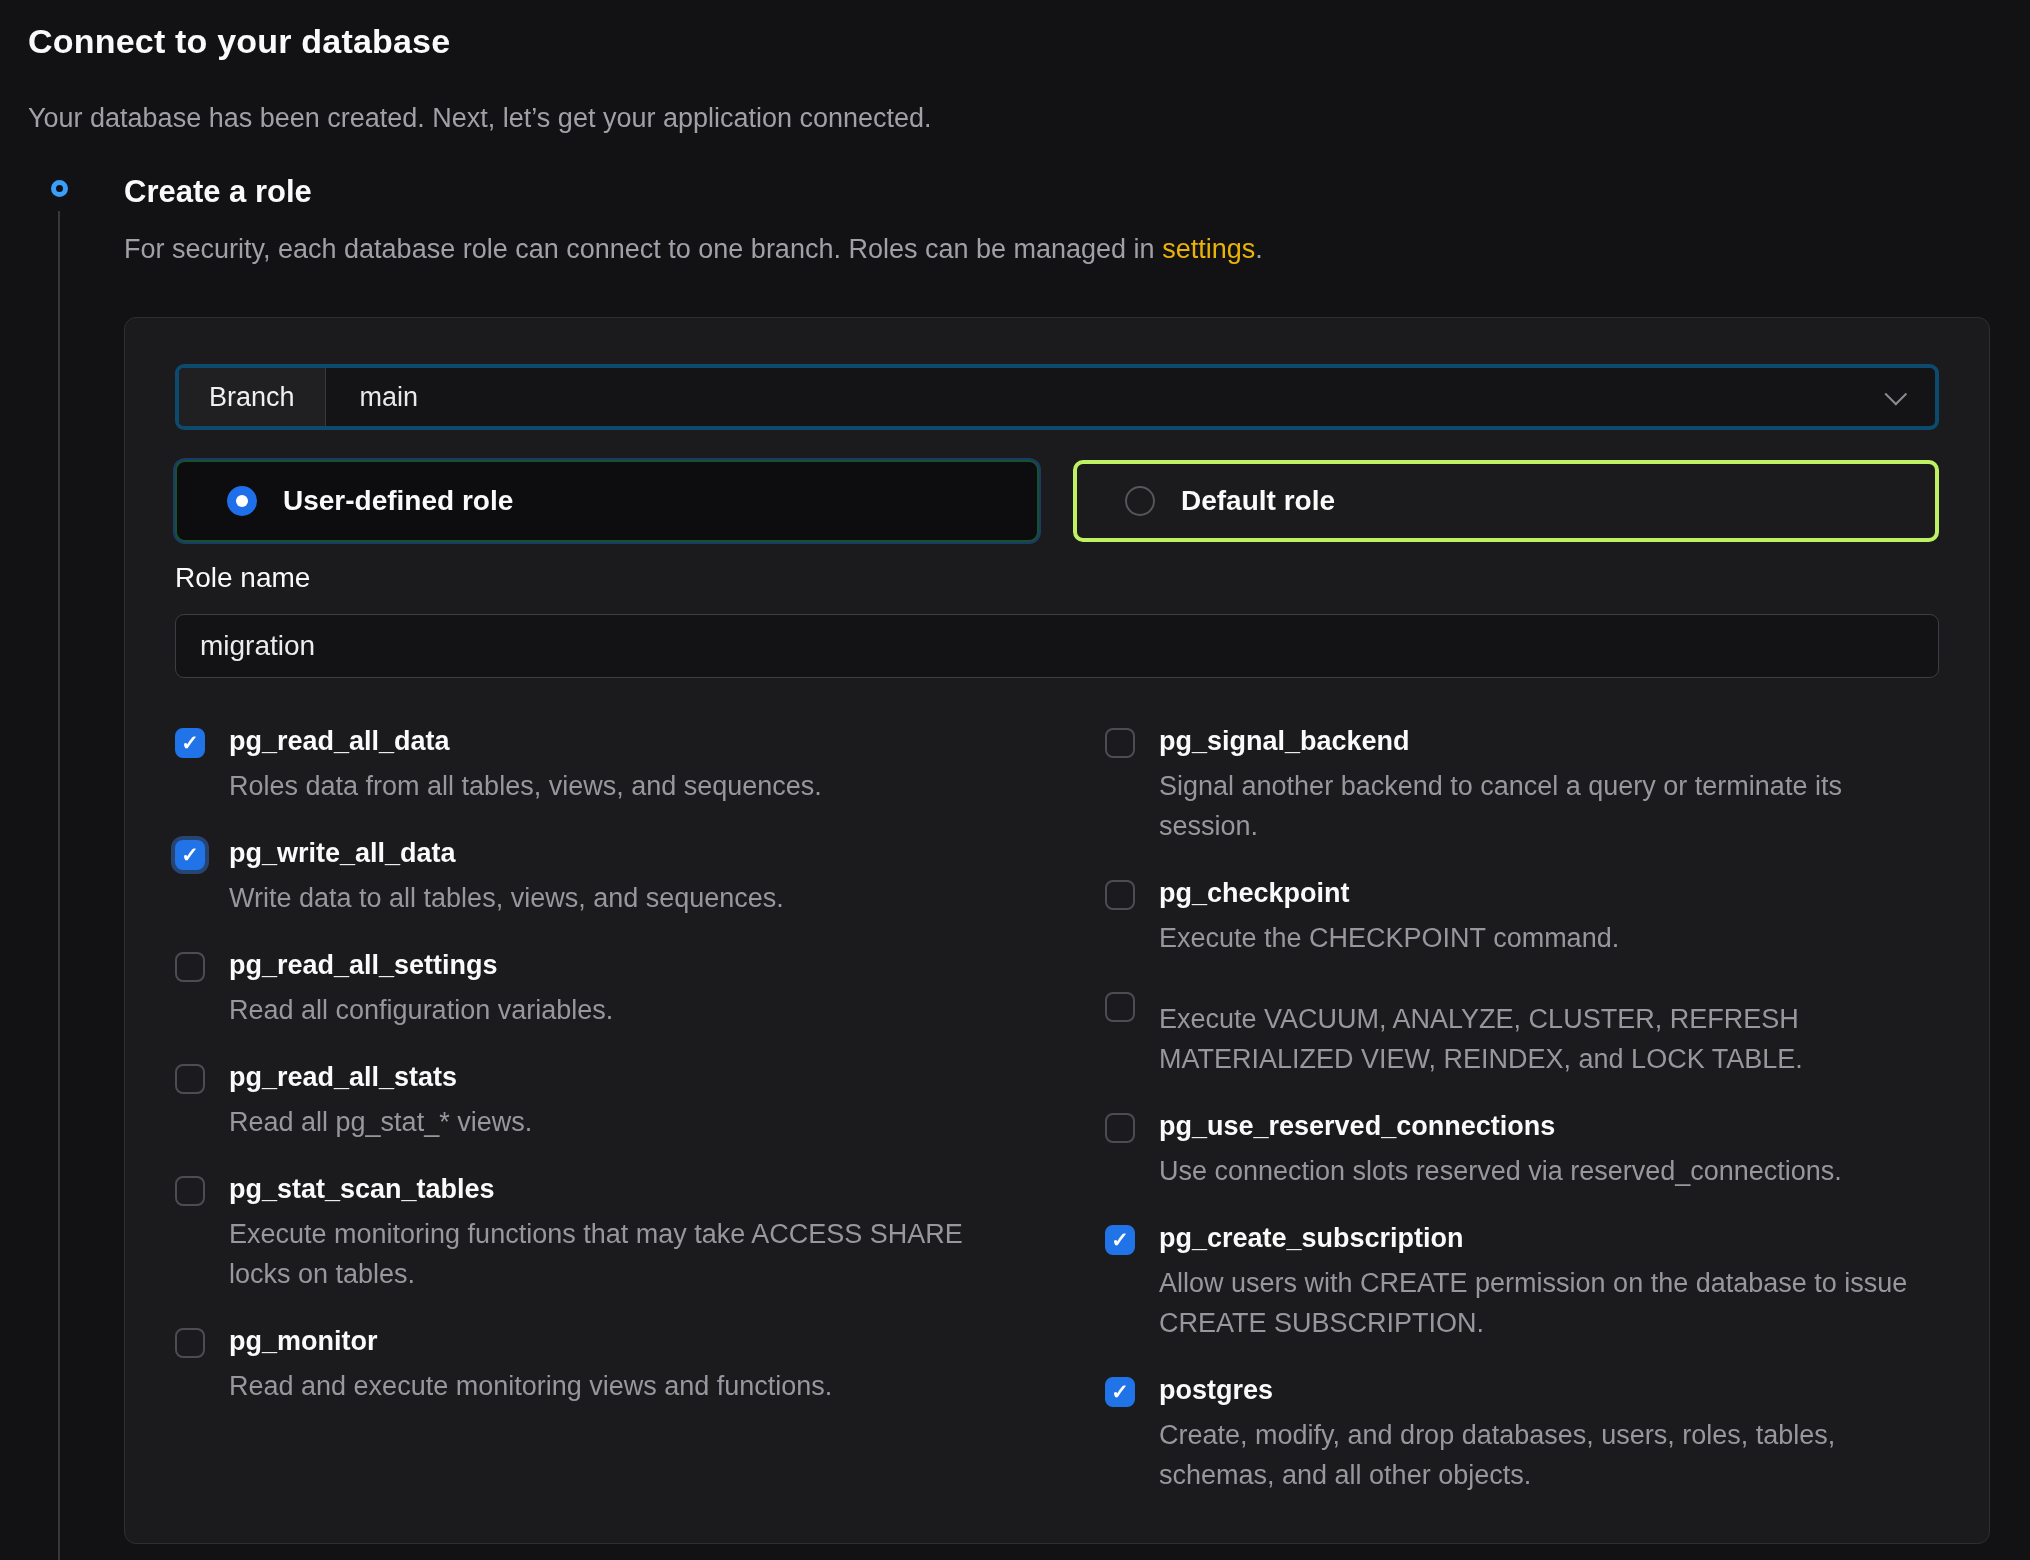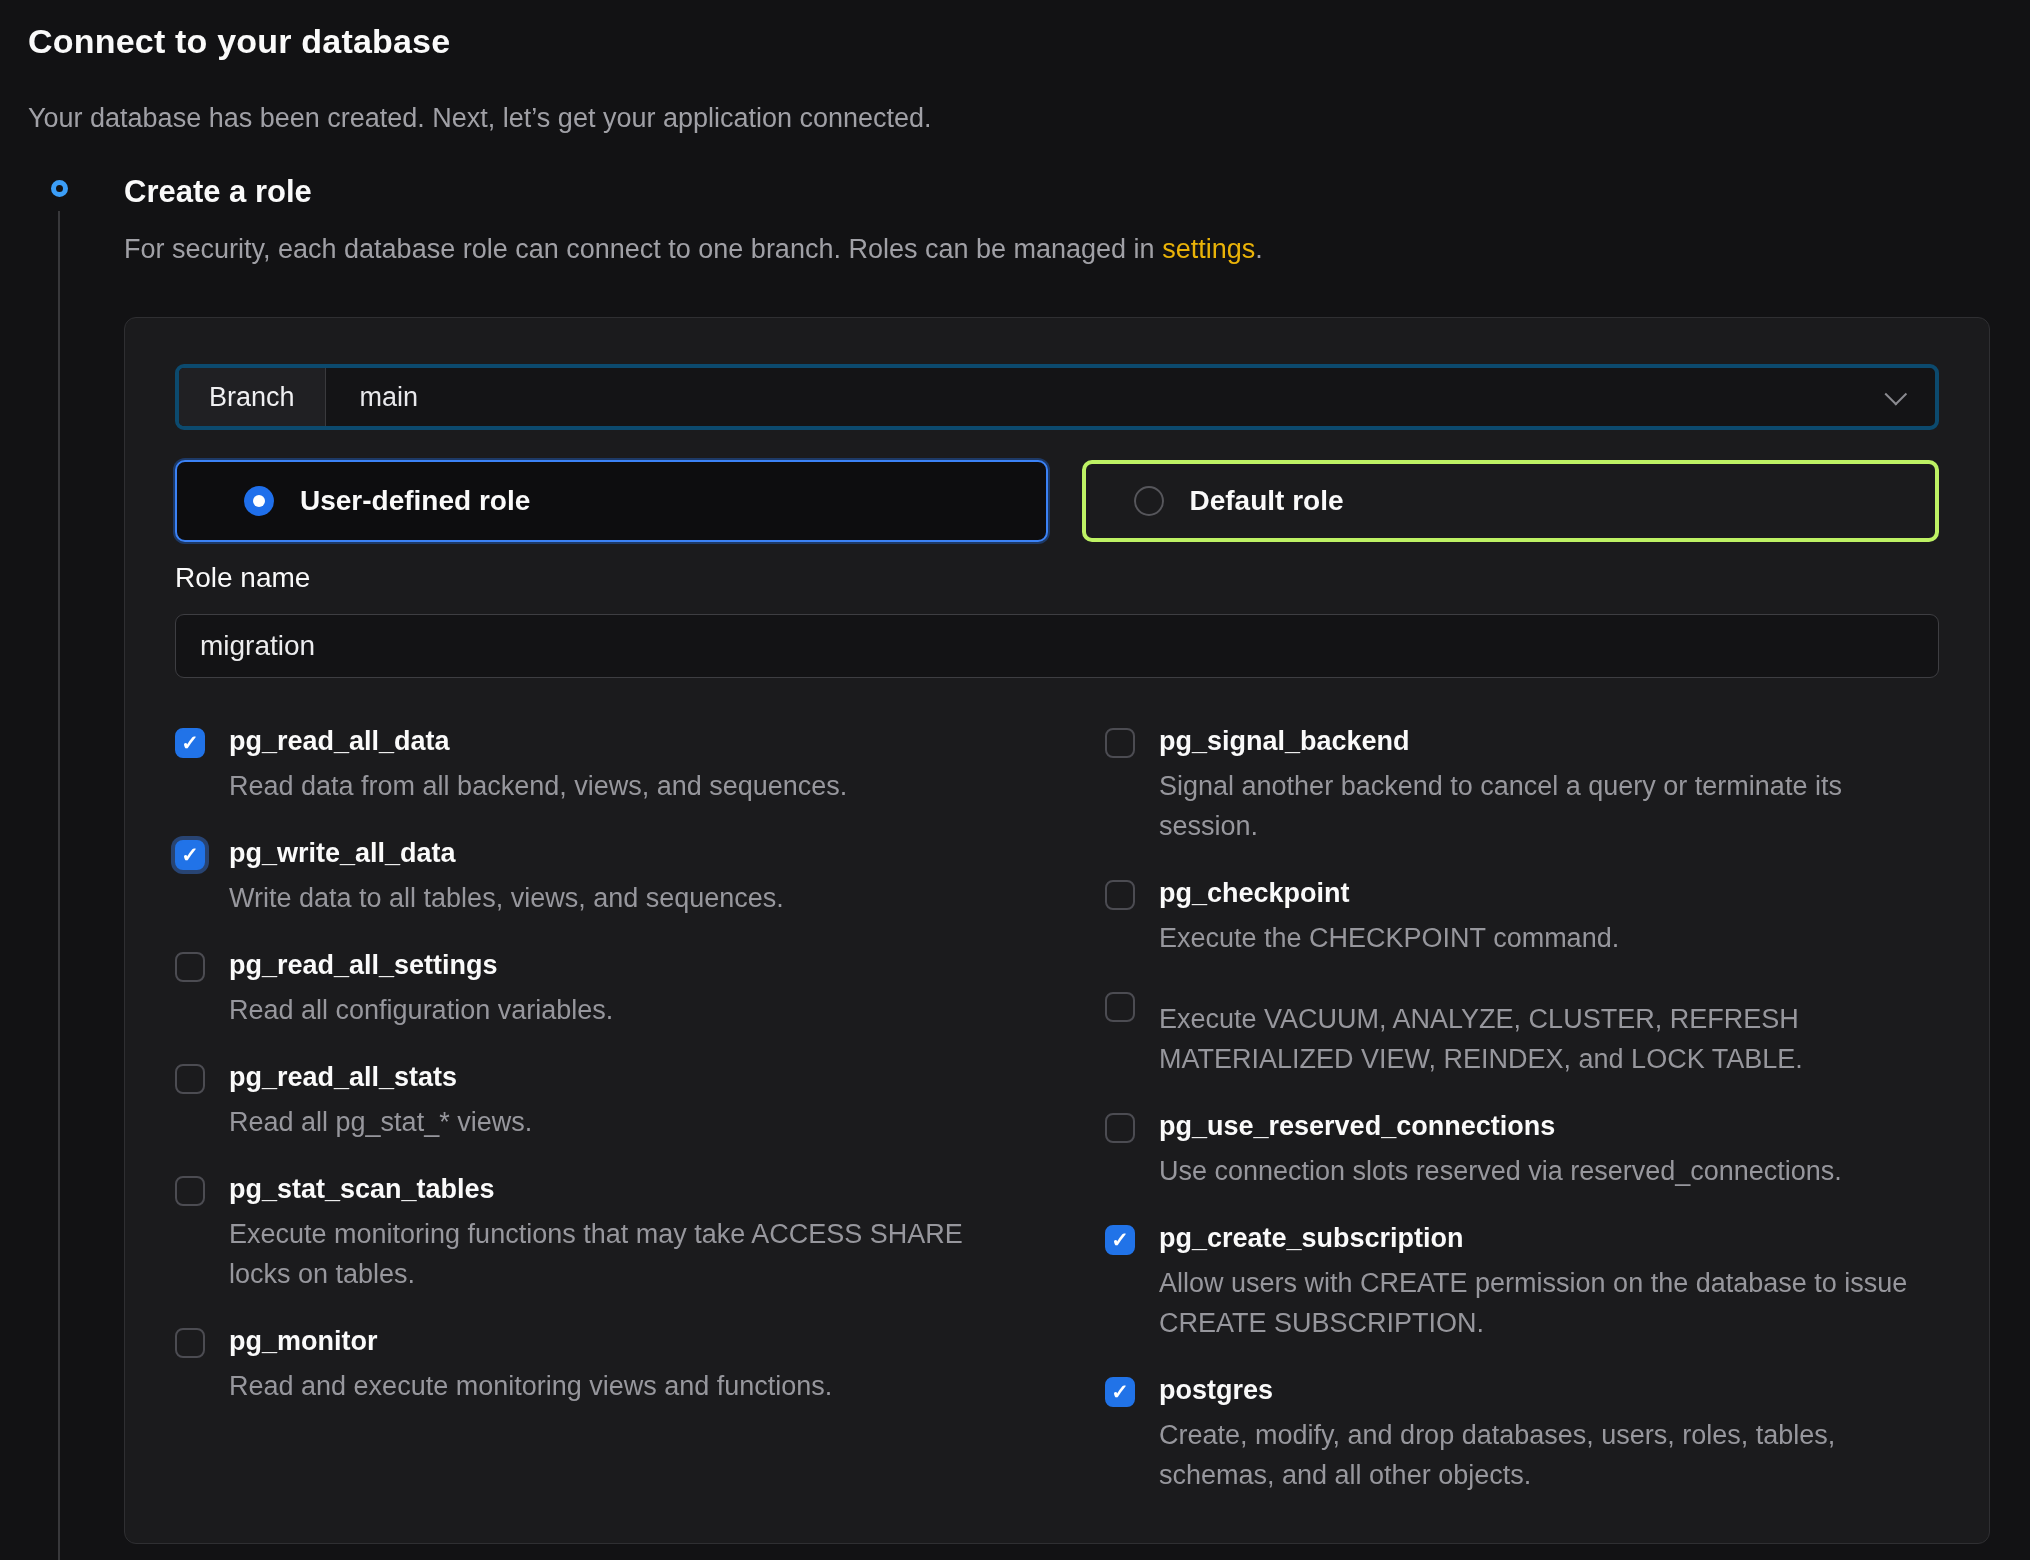--- a/index.html
+++ b/index.html
@@ -52,23 +52,23 @@
 
   
   .radio-row { display: flex; gap: 34px; margin-top: 30px; }
   .radio-option {
     flex: 1; height: 82px; display: flex; align-items: center;
     padding-left: 48px; border-radius: 10px; cursor: pointer;
     border: 4px solid #bef264; background: transparent;
   }
   .radio-option.selected {
     background: #0d0d0f;
-    border: 2px solid #3b82f6;
+    border: 2px solid #14532d;
     box-shadow: 0 0 0 2px rgba(34, 115, 240, 0.35);
-    padding-left: 67px;
+    padding-left: 50px;
   }
   .radio-circle { width: 30px; height: 30px; border-radius: 50%; border: 2px solid #56565b; position: relative; flex: 0 0 30px; }
   .radio-option.selected .radio-circle { border: none; background: #1f6feb; }
   .radio-option.selected .radio-circle::after {
     content: ""; position: absolute; width: 12px; height: 12px; border-radius: 50%;
     background: #ffffff; left: 50%; top: 50%; transform: translate(-50%, -50%);
   }
   .radio-label { margin-left: 26px; font-size: 28px; font-weight: 700; color: #fafafa; }
 
   
@@ -137,21 +137,21 @@
         <div class="role-name-label">Role name</div>
         <input class="role-input" type="text" value="migration" style="">
 
         <div class="priv-grid">
 
           <div class="priv-col">
             <div class="priv-item">
               <div class="checkbox checked">✓</div>
               <div class="priv-texts">
                 <div class="priv-name">pg_read_all_data</div>
-                <div class="priv-desc">Read data from all backend, views, and sequences.</div>
+                <div class="priv-desc">Roles data from all tables, views, and sequences.</div>
               </div>
             </div>
             <div class="priv-item">
               <div class="checkbox checked focused">✓</div>
               <div class="priv-texts">
                 <div class="priv-name">pg_write_all_data</div>
                 <div class="priv-desc">Write data to all tables, views, and sequences.</div>
               </div>
             </div>
             <div class="priv-item">

